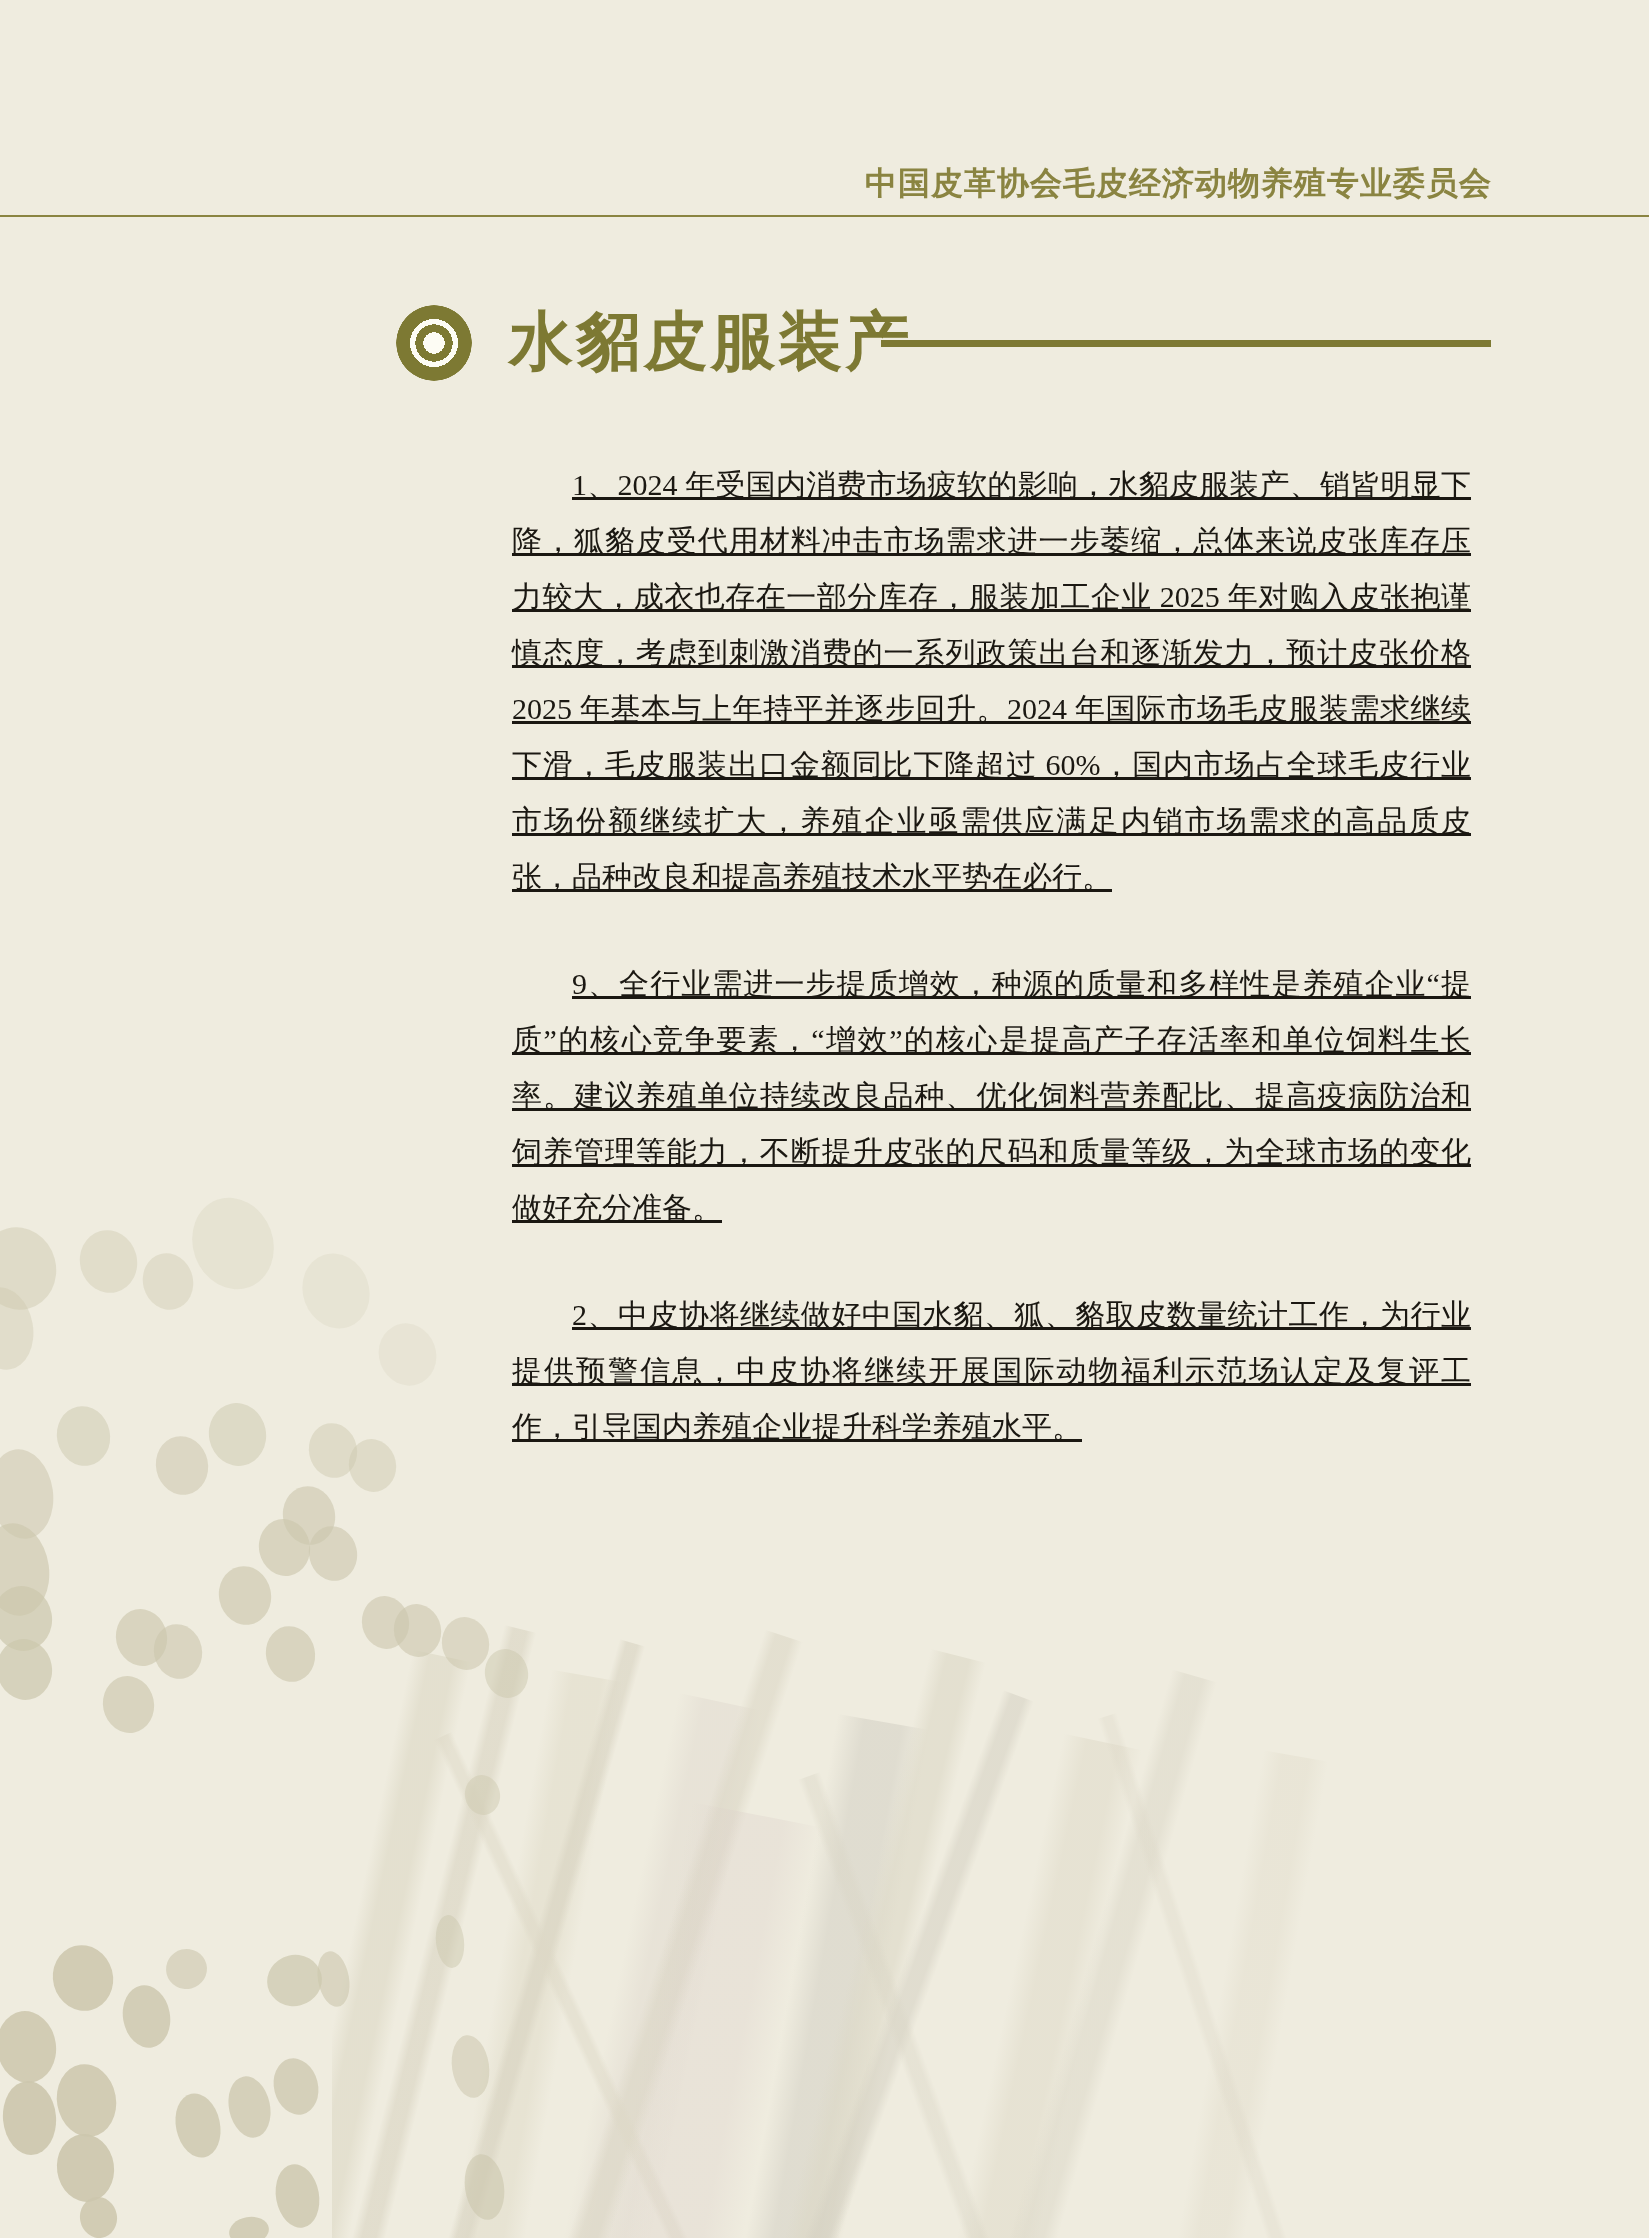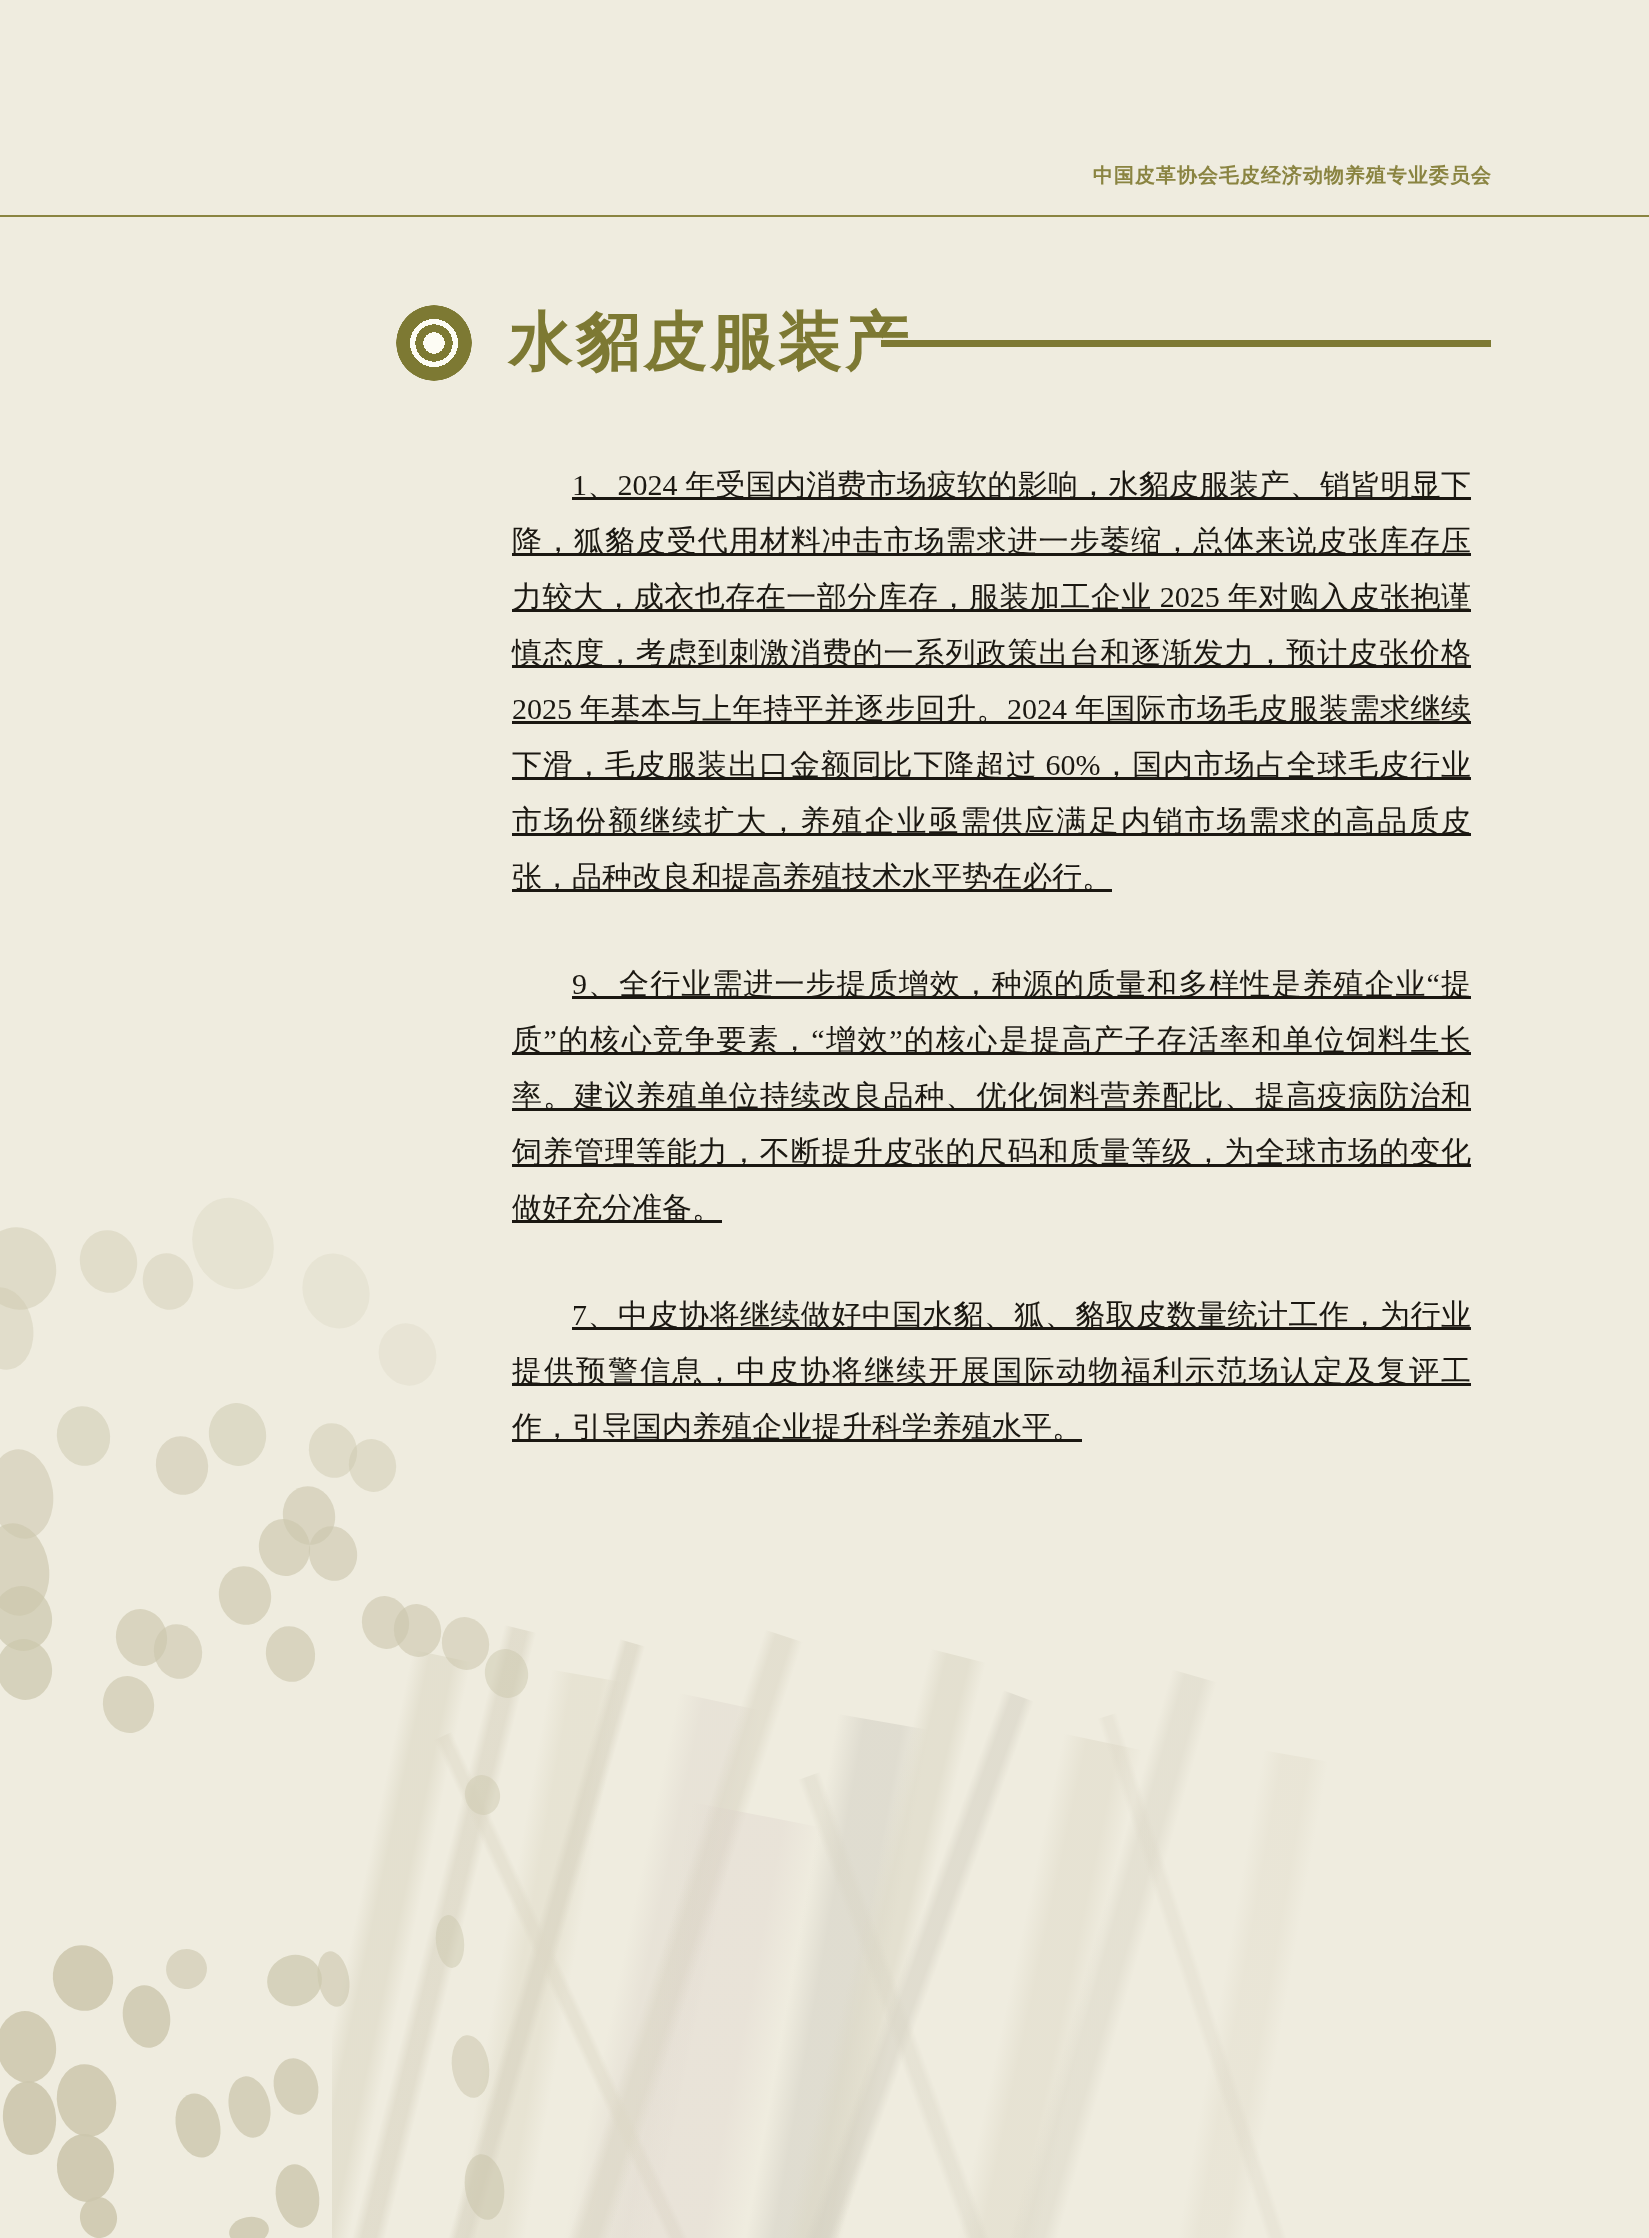--- a/index.html
+++ b/index.html
@@ -20,21 +20,21 @@
     position:absolute;
     transform-origin:50% 0;
   }
   
   .header-title {
     position:absolute;
     top:162px; right:158px;
     z-index:3;
     font-family:"Liberation Sans","DejaVu Sans",sans-serif;
     font-weight:700;
-    font-size:20px;
+    font-size:32px;
     letter-spacing:1px;
     color:var(--header-olive,#8a8441);
     white-space:nowrap;
     text-align:right;
   }
   .header-rule {
     position:absolute;
     top:215px; left:0;
     width:1650px; height:2px;
     background:var(--header-olive,#8a8441);
@@ -163,17 +163,17 @@
   <div class="header-title">中国皮革协会毛皮经济动物养殖专业委员会</div>
   <div class="header-rule"></div>
 
   <div class="bullseye"></div>
   <div class="section-title">水貂皮服装产</div>
   <div class="title-line"></div>
 
   <div class="content">
     <p>1、2024 年受国内消费市场疲软的影响，水貂皮服装产、销皆明显下降，狐貉皮受代用材料冲击市场需求进一步萎缩，总体来说皮张库存压力较大，成衣也存在一部分库存，服装加工企业 2025 年对购入皮张抱谨慎态度，考虑到刺激消费的一系列政策出台和逐渐发力，预计皮张价格 2025 年基本与上年持平并逐步回升。2024 年国际市场毛皮服装需求继续下滑，毛皮服装出口金额同比下降超过 60%，国内市场占全球毛皮行业市场份额继续扩大，养殖企业亟需供应满足内销市场需求的高品质皮张，品种改良和提高养殖技术水平势在必行。</p>
     <p>9、全行业需进一步提质增效，种源的质量和多样性是养殖企业“提质”的核心竞争要素，“增效”的核心是提高产子存活率和单位饲料生长率。建议养殖单位持续改良品种、优化饲料营养配比、提高疫病防治和饲养管理等能力，不断提升皮张的尺码和质量等级，为全球市场的变化做好充分准备。</p>
-    <p>7、中皮协将继续做好中国水貂、狐、貉取皮数量统计工作，为行业提供预警信息，中皮协将继续开展国际动物福利示范场认定及复评工作，引导国内养殖企业提升科学养殖水平。</p>
+    <p>2、中皮协将继续做好中国水貂、狐、貉取皮数量统计工作，为行业提供预警信息，中皮协将继续开展国际动物福利示范场认定及复评工作，引导国内养殖企业提升科学养殖水平。</p>
   </div>
 
 </div>
 
 
 </body></html>

